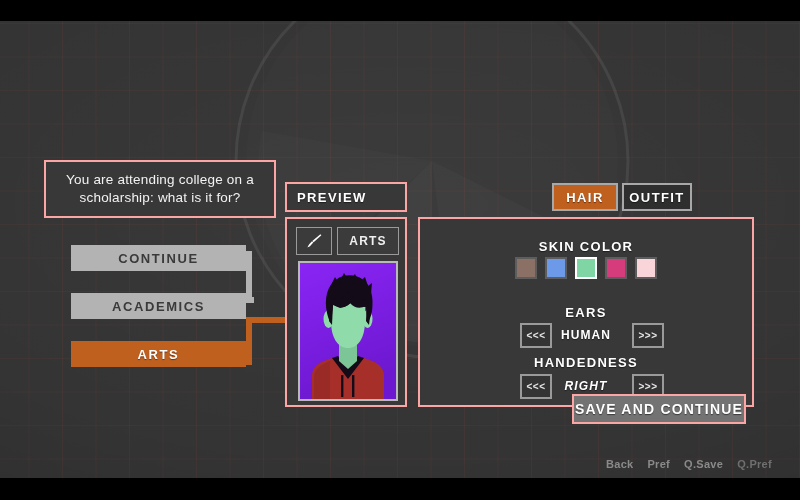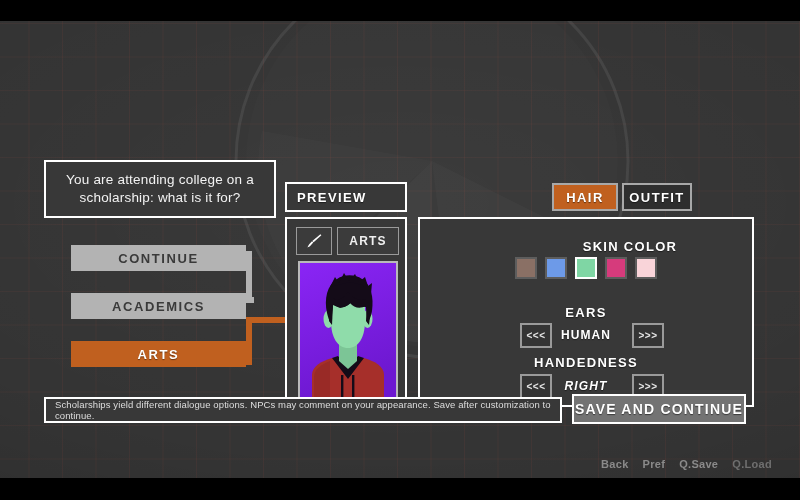--- a/index.html
+++ b/index.html
@@ -65,21 +65,21 @@
     position: absolute;
     inset: 0;
     background: radial-gradient(ellipse 120% 100% at 50% 40%, rgba(255,255,255,0.028) 0%, rgba(0,0,0,0) 55%, rgba(0,0,0,0.18) 100%);
     pointer-events: none;
   }
 
   
   .frame {
     position: absolute;
     box-sizing: border-box;
-    border: 2px solid #ffffff;
+    border: 2px solid #fca5a5;
     background: #383838;
   }
 
   
   #question-box {
     left: 44px; top: 139px;
     width: 232px; height: 58px;
     display: flex; align-items: center; justify-content: center;
     padding: 0 10px;
   }
@@ -191,21 +191,21 @@
   .section-label {
     position: absolute;
     width: 100%;
     text-align: center;
     color: #ffffff;
     font-size: 13px;
     font-weight: bold;
     letter-spacing: 1.3px;
     text-shadow: 0 1px 1px rgba(0,0,0,0.5);
   }
-  #skin-label { top: 20px; margin-left: 44px; }
+  #skin-label { top: 20px; }
   #ears-label { top: 86px; }
   #hand-label { top: 136px; }
 
   #swatches {
     position: absolute;
     top: 38px;
     left: 0; width: 100%;
     display: flex;
     justify-content: center;
     gap: 8px;
@@ -403,32 +403,29 @@
       <div class="section-label" id="hand-label">HANDEDNESS</div>
       <div class="arrow-btn" id="hand-prev">
         <span>&lt;&lt;&lt;</span>
       </div>
       <div class="value-text" id="hand-value">RIGHT</div>
       <div class="arrow-btn" id="hand-next">
         <span>&gt;&gt;&gt;</span>
       </div>
     </div>
 
-    <div class="frame" id="status-box">
-      <span id="status-text">Scholarships yield different dialogue options. NPCs may comment on your appearance. Save after customization to continue.</span>
-    </div>
 
     <div class="frame" id="save-button">
       <span id="save-button-text">SAVE AND CONTINUE</span>
     </div>
 
     <div id="quick-menu">
       <span class="quick-link">Back</span>
       <span class="quick-link">Pref</span>
       <span class="quick-link">Q.Save</span>
-      <span class="quick-link dim">Q.Load</span>
+      <span class="quick-link dim">Q.Pref</span>
     </div>
 
   </div>
 
   <div class="letterbox top"></div>
   <div class="letterbox bottom"></div>
 </div>
 
 </body></html>

